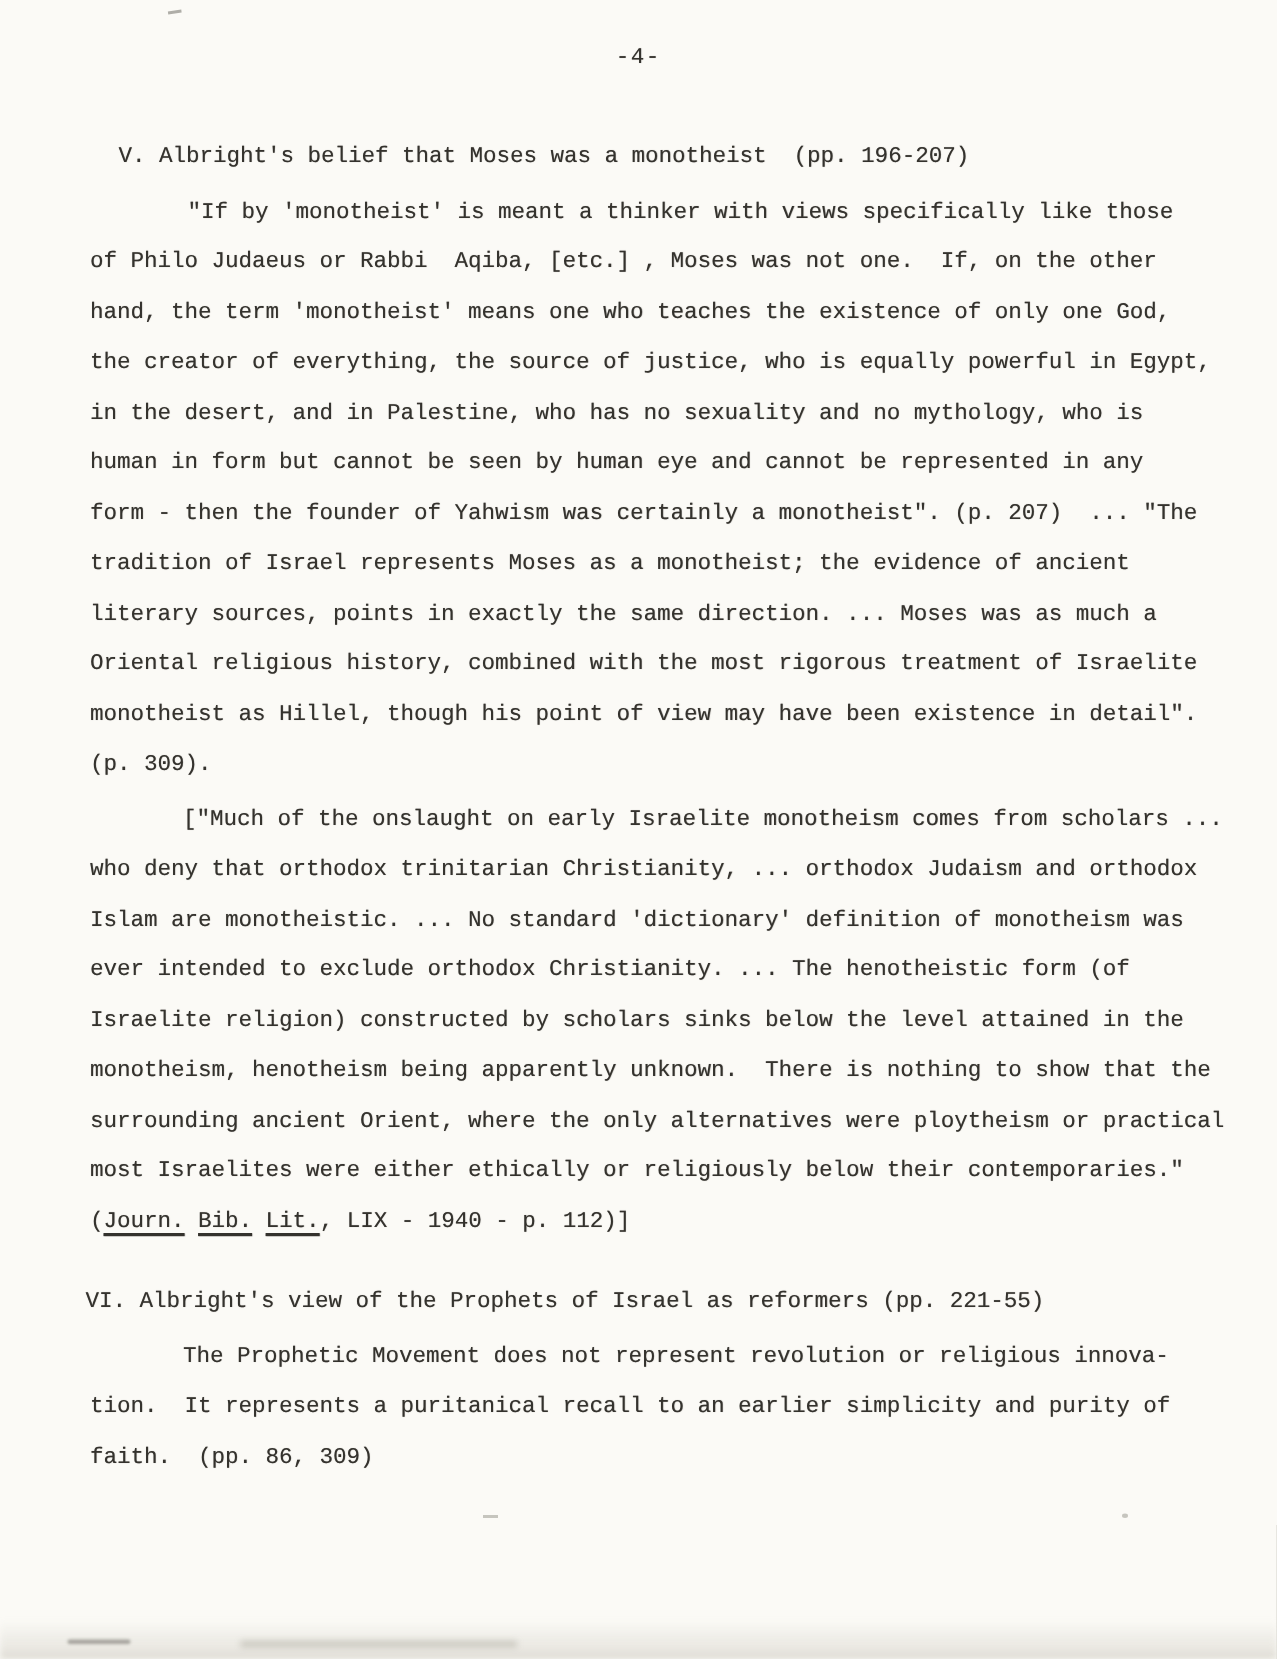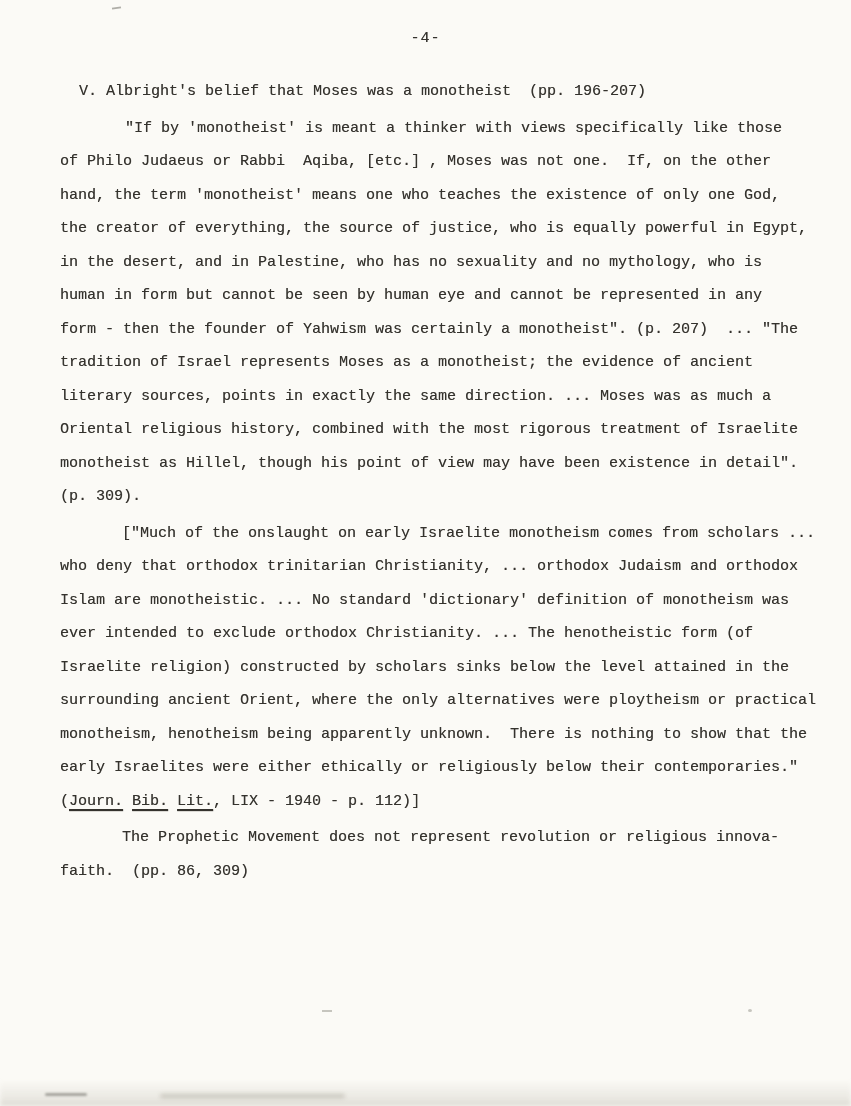--- a/index.html
+++ b/index.html
@@ -22,21 +22,21 @@
   .page-number {
     position: absolute;
     top: 30px;
     left: 0;
     width: 100%;
     text-align: center;
     letter-spacing: 1px;
   }
   .content {
     position: absolute;
-    top: 75px;
+    top: 88px;
     left: 60px;
     width: 788px;
     line-height: 33.5px;
   }
   .tline {
     display: block;
     white-space: pre;
   }
   .heading { white-space: pre; }
   .heading-v  { margin-left: 19px; }
@@ -107,29 +107,31 @@
       <span class="tline">monotheist as Hillel, though his point of view may have been existence in detail".</span>
       <span class="tline">(p. 309).</span>
     </div>
 
     <div class="para">
       <span class="tline indent2">["Much of the onslaught on early Israelite monotheism comes from scholars ...</span>
       <span class="tline">who deny that orthodox trinitarian Christianity, ... orthodox Judaism and orthodox</span>
       <span class="tline">Islam are monotheistic. ... No standard 'dictionary' definition of monotheism was</span>
       <span class="tline">ever intended to exclude orthodox Christianity. ... The henotheistic form (of</span>
       <span class="tline">Israelite religion) constructed by scholars sinks below the level attained in the</span>
+      <span class="tline">monotheism, henotheism being apparently unknown.  There is nothing to show that the</span>
       <span class="tline">surrounding ancient Orient, where the only alternatives were ploytheism or practical</span>
-      <span class="tline">monotheism, henotheism being apparently unknown.  There is nothing to show that the</span>
-      <span class="tline">early Israelites were either ethically or religiously below their contemporaries."</span>
+      <span class="tline">most Israelites were either ethically or religiously below their contemporaries."</span>
       <span class="tline"><span>(</span><span class="u">Journ.</span><span> </span><span class="u">Bib.</span><span> </span><span class="u">Lit.</span><span>, LIX - 1940 - p. 112)]</span></span>
     </div>
 
+    <div class="heading heading-vi">VI. Albright's view of the Prophets of Israel as reformers (pp. 221-55)</div>
 
     <div class="para">
       <span class="tline indent2">The Prophetic Movement does not represent revolution or religious innova-</span>
+      <span class="tline">tion.  It represents a puritanical recall to an earlier simplicity and purity of</span>
       <span class="tline">faith.  (pp. 86, 309)</span>
     </div>
 
   </div>
 
   <div class="speck s1"></div>
   <div class="speck s2"></div>
   <div class="speck s3"></div>
   <div class="smudge"></div>
   <div class="smudge-dash"></div>

